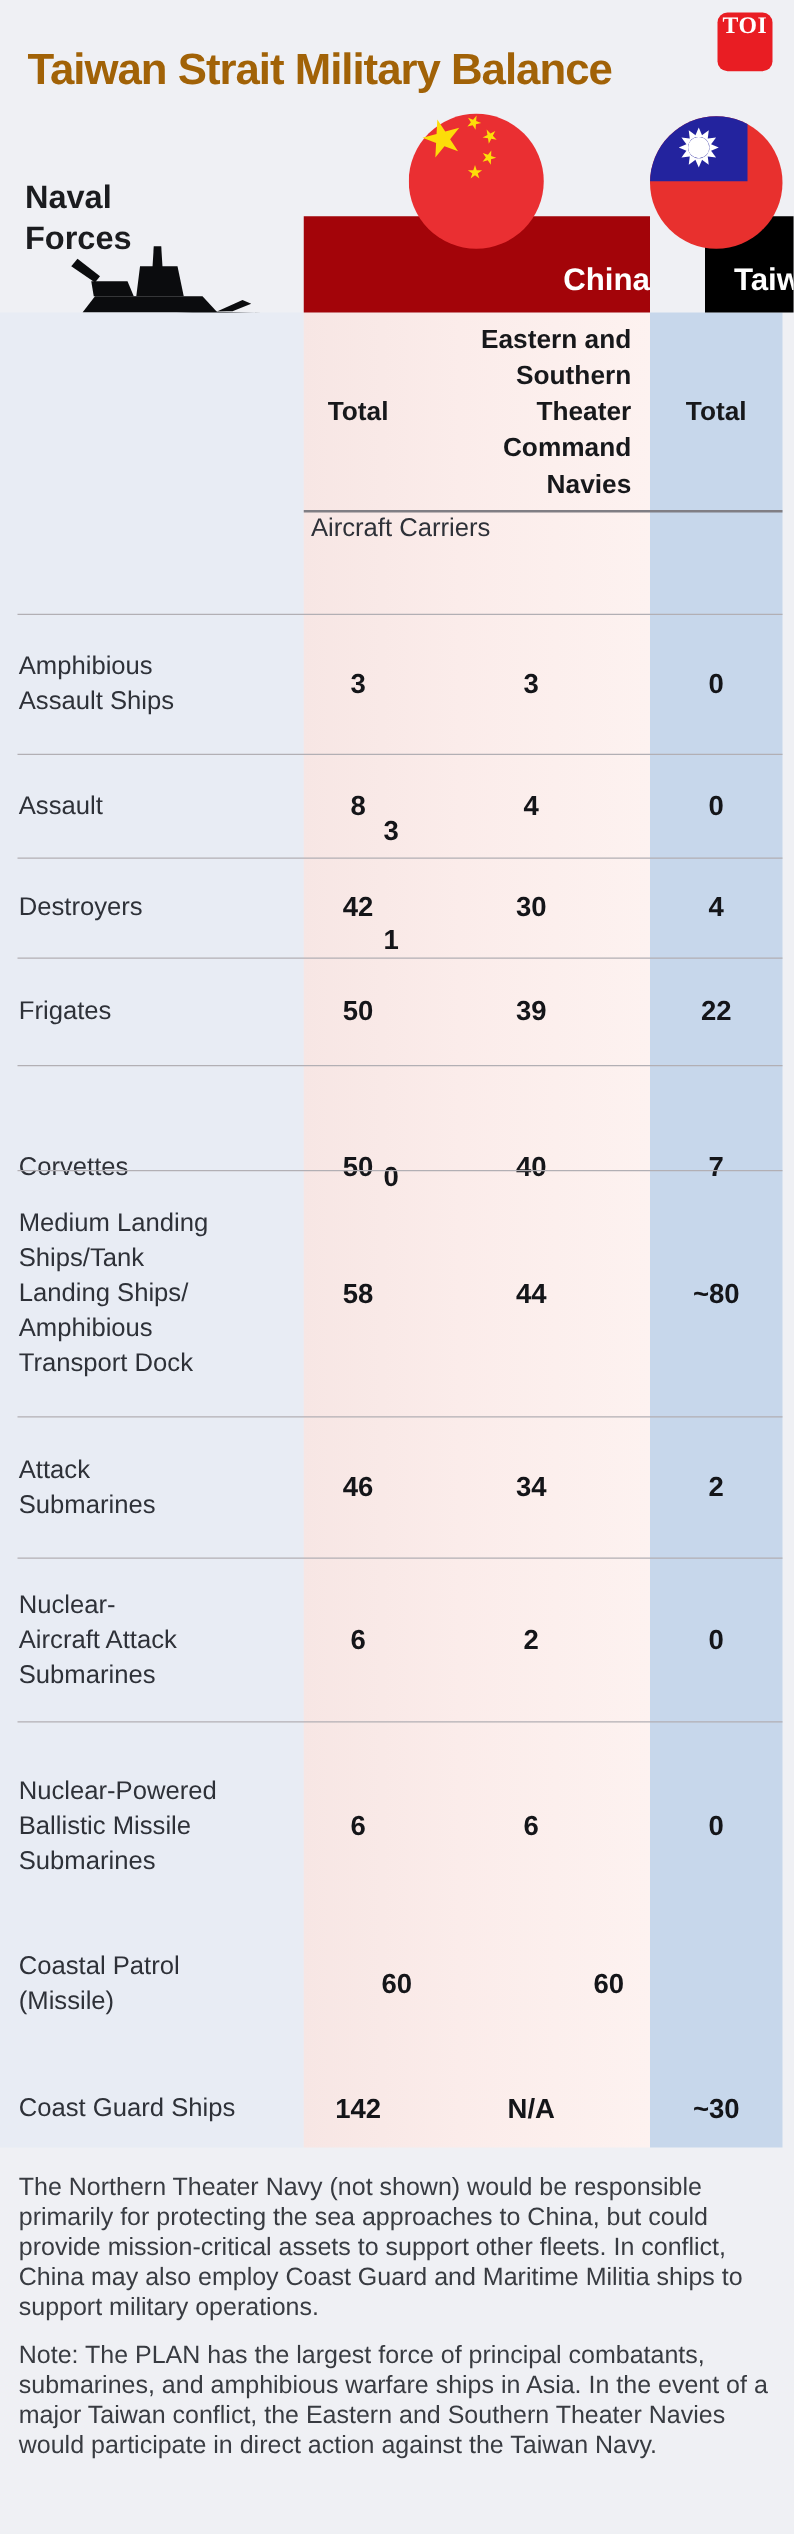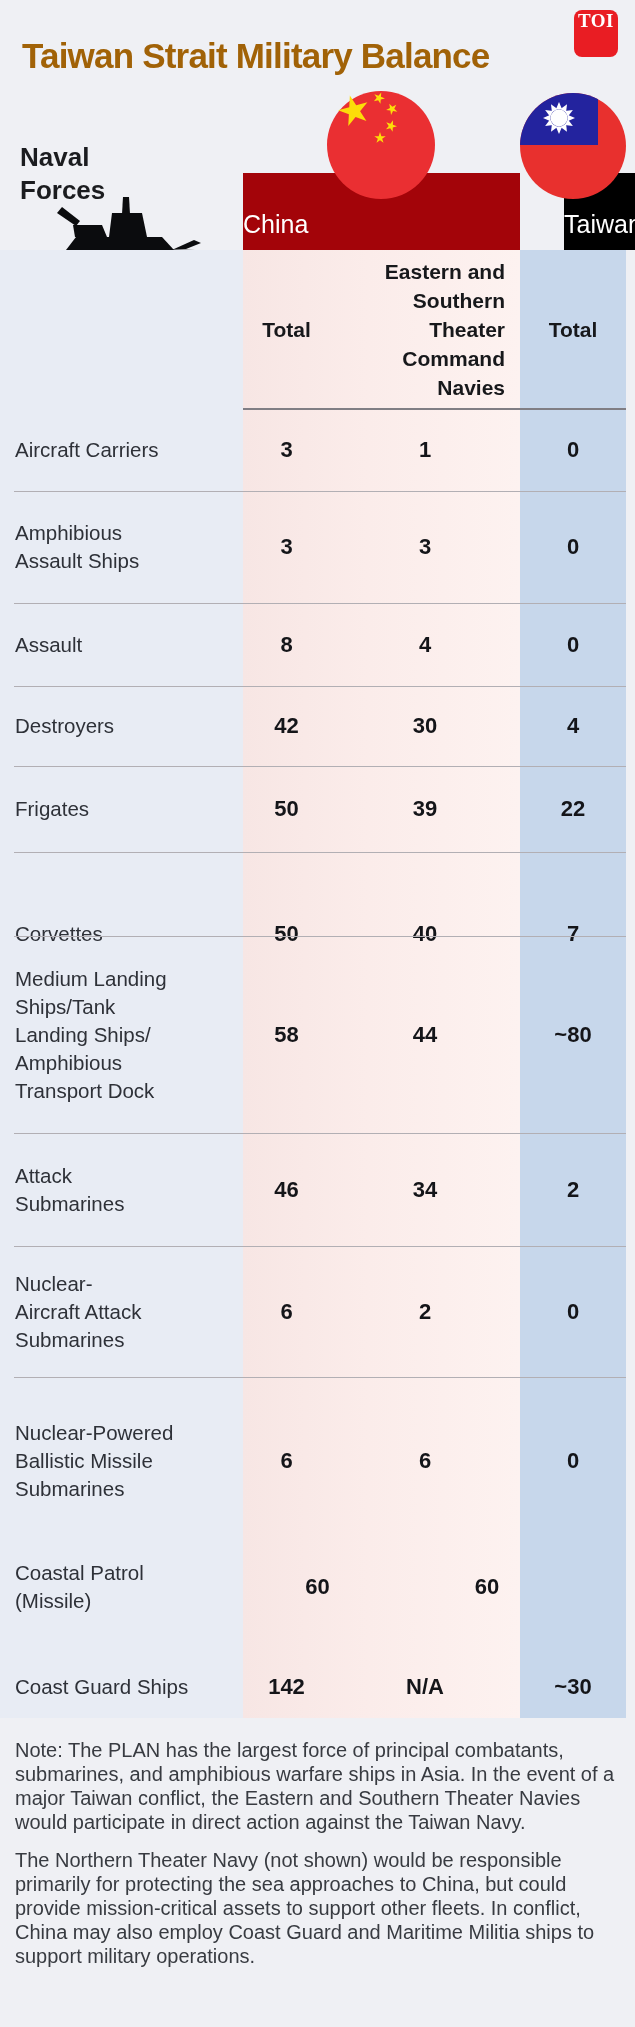--- a/index.html
+++ b/index.html
@@ -21,22 +21,22 @@
        color:#ffffff;font-size:19px;letter-spacing:0.5px;}
   .naval{left:20px;top:141px;font-size:26px;line-height:33px;font-weight:bold;color:#1b1c1f;}
 
   
   .left-strip{left:0;top:250px;width:243px;height:1468px;background:#e8ecf4;}
   .pink-col{left:243px;top:250px;width:277px;height:1468px;
             background:linear-gradient(90deg,#f7e6e4 0%,#fbeceA 45%,#fdf2f0 100%);}
   .blue-col{left:520px;top:250px;width:106px;height:1468px;background:#c7d7eb;}
 
   
-  .band{top:173px;height:77px;display:flex;align-items:center;justify-content:flex-start;
-        color:#ffffff;font-weight:normal;font-size:25px;}
+  .band{top:173px;height:77px;display:flex;align-items:center;justify-content:flex-end;
+        color:#ffffff;font-weight:bold;font-size:25px;}
   .band-china{left:243px;width:277px;background:#a30409;}
   .band-taiwan{left:520px;width:106px;background:#000000;margin-left:44px;}
   .band-label{padding-top:26px;}
 
   
   .thead{left:0;top:250px;width:626px;height:158px;display:flex;align-items:center;}
   .cell-label{flex:0 0 243px;}
   .cell-c1{flex:0 0 87px;text-align:center;}
   .cell-c2{flex:0 0 190px;text-align:center;}
   .cell-c3{flex:0 0 106px;text-align:center;}
@@ -138,21 +138,21 @@
       <span class="th-wrap pre">Eastern and
 Southern
 Theater
 Command
 Navies</span>
     </div>
     <div class="cell-c3 th">Total</div>
   </div>
   <div class="abs hdr-divider"></div>
 
-  <div class="abs row" style="top:409px;height:82px;">
+  <div class="abs row" style="top:409px;height:82px;flex-direction:column;">
     <div class="cell-label lbl pre">Aircraft Carriers</div>
     <div class="cell-c1 val">3</div>
     <div class="cell-c2 val">1</div>
     <div class="cell-c3 val">0</div>
   </div>
   <div class="abs row-divider" style="top:491px;"></div>
 
   <div class="abs row" style="top:491px;height:112px;">
     <div class="cell-label lbl pre">Amphibious
 Assault Ships</div>
@@ -243,17 +243,17 @@
   </div>
 
   <div class="abs row" style="top:1629px;height:116px;">
     <div class="cell-label lbl pre">Coast Guard Ships</div>
     <div class="cell-c1 val">142</div>
     <div class="cell-c2 val">N/A</div>
     <div class="cell-c3 val">~30</div>
   </div>
 
   <div class="abs notes">
+    <p>The Northern Theater Navy (not shown) would be responsible primarily for protecting the sea approaches to China, but could provide mission-critical assets to support other fleets. In conflict, China may also employ Coast Guard and Maritime Militia ships to support military operations.</p>
     <p>Note: The PLAN has the largest force of principal combatants, submarines, and amphibious warfare ships in Asia. In the event of a major Taiwan conflict, the Eastern and Southern Theater Navies would participate in direct action against the Taiwan Navy.</p>
-    <p>The Northern Theater Navy (not shown) would be responsible primarily for protecting the sea approaches to China, but could provide mission-critical assets to support other fleets. In conflict, China may also employ Coast Guard and Maritime Militia ships to support military operations.</p>
   </div>
 
 </div>
 
 </body></html>

